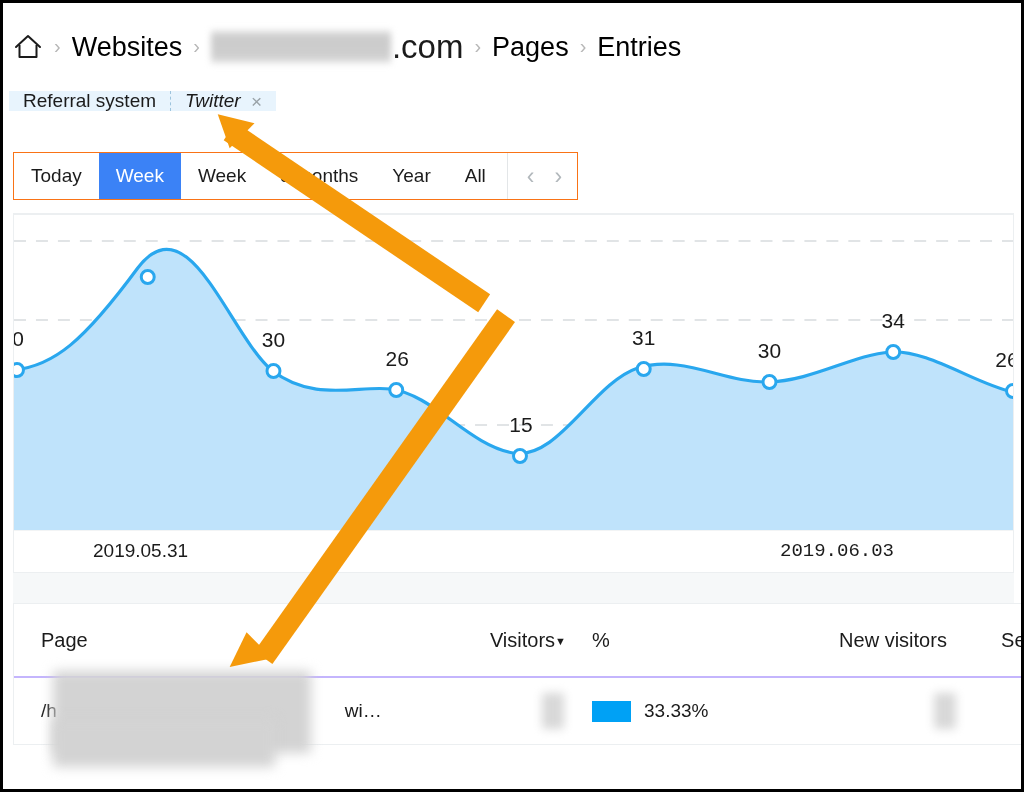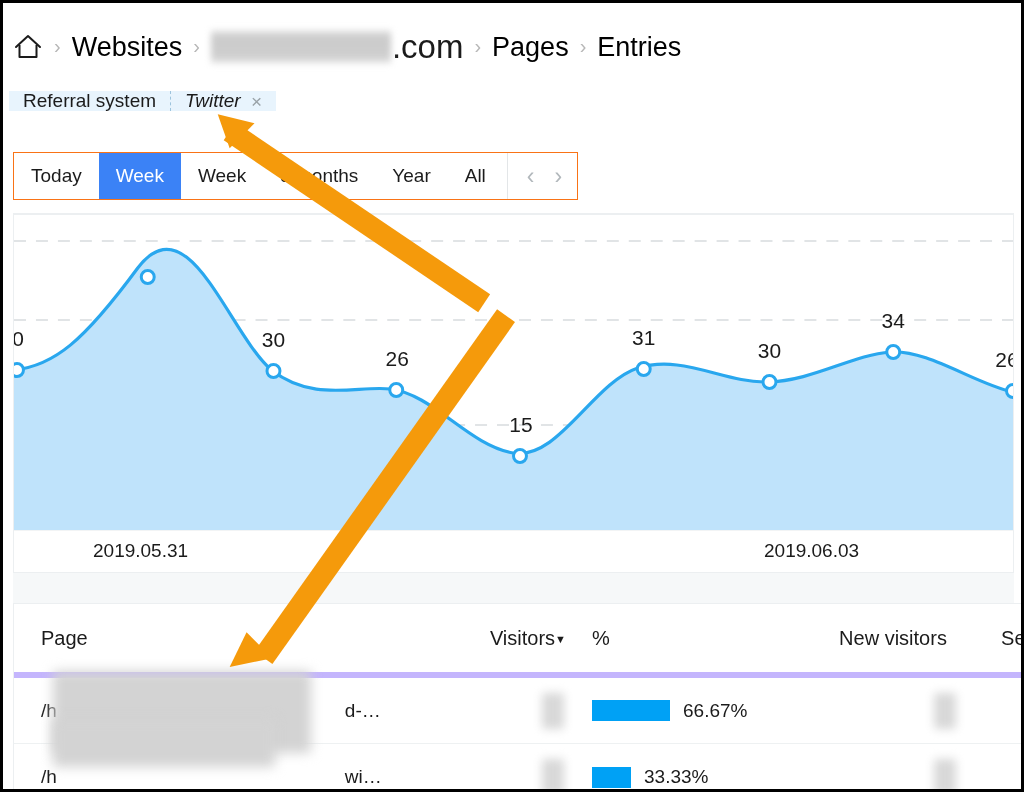--- a/index.html
+++ b/index.html
@@ -186,21 +186,21 @@
     border: 1px solid #eceff1;
     border-right: none;
   }
   .t-row {
     display: flex;
     align-items: center;
     height: 66px;
     border-bottom: 1px solid #eef1f2;
     position: relative;
   }
-  .t-row.head { height: 74px; border-bottom: 6px solid #c4b5fd; }
+  .t-row.head { height: 74px; border-bottom: 2px solid #c4b5fd; }
   .t-row.last { border-bottom: none; }
 
   .c-page   { width: 450px; padding-left: 27px; }
   .c-vis    { width: 110px; text-align: right; padding-right: 8px; position: relative; }
   .c-pct    { width: 252px; padding-left: 18px; display: flex; align-items: center; gap: 13px; }
   .c-new    { width: 140px; text-align: center; padding-right: 6px; position: relative; }
   .c-sess   { flex: 1; text-align: right; padding-right: 0px; overflow: hidden; }
 
   .th {
     font-size: 20px;
@@ -355,21 +355,21 @@
         <text x="508" y="219" text-anchor="middle">15</text>
         <text x="631" y="132" text-anchor="middle">31</text>
         <text x="757" y="145" text-anchor="middle">30</text>
         <text x="881" y="115" text-anchor="middle">34</text>
         <text x="995" y="154" text-anchor="middle">26</text>
       </g>
     </svg>
 
     <div class="xaxis-band">
       <span class="xaxis-label" style="left:79px;">2019.05.31</span>
-      <span class="xaxis-label" style="left:750px;">2019.06.03</span>
+      <span class="xaxis-label" style="left:766px;font-family:Liberation Mono, monospace;">2019.06.03</span>
     </div>
   </div>
 
   <div class="panel-gap"></div>
 
   <div class="table-panel">
 
     <div class="t-row head">
       <div class="c-page">
         <span class="th">Page</span>
@@ -384,38 +384,20 @@
         <span class="th">%</span>
       </div>
       <div class="c-new">
         <span class="th">New visitors</span>
       </div>
       <div class="c-sess">
         <span class="th th-sess">Sessi</span>
       </div>
     </div>
 
-    <div class="t-row">
-      <div class="c-page">
-        <span class="cell-url">
-          <span>/h</span><span style="display:inline-block;width:288px;"></span><span>d-…</span>
-        </span>
-      </div>
-      <div class="c-vis">
-        <span class="num-blur"></span>
-      </div>
-      <div class="c-pct">
-        <span class="pct-bar" style="width:78px;"></span>
-        <span class="pct-text">66.67%</span>
-      </div>
-      <div class="c-new">
-        <span class="num-blur"></span>
-      </div>
-      <div class="c-sess"></div>
-    </div>
 
     <div class="t-row last">
       <div class="c-page">
         <span class="cell-url">
           <span>/h</span><span style="display:inline-block;width:288px;"></span><span>wi…</span>
         </span>
       </div>
       <div class="c-vis">
         <span class="num-blur"></span>
       </div>

